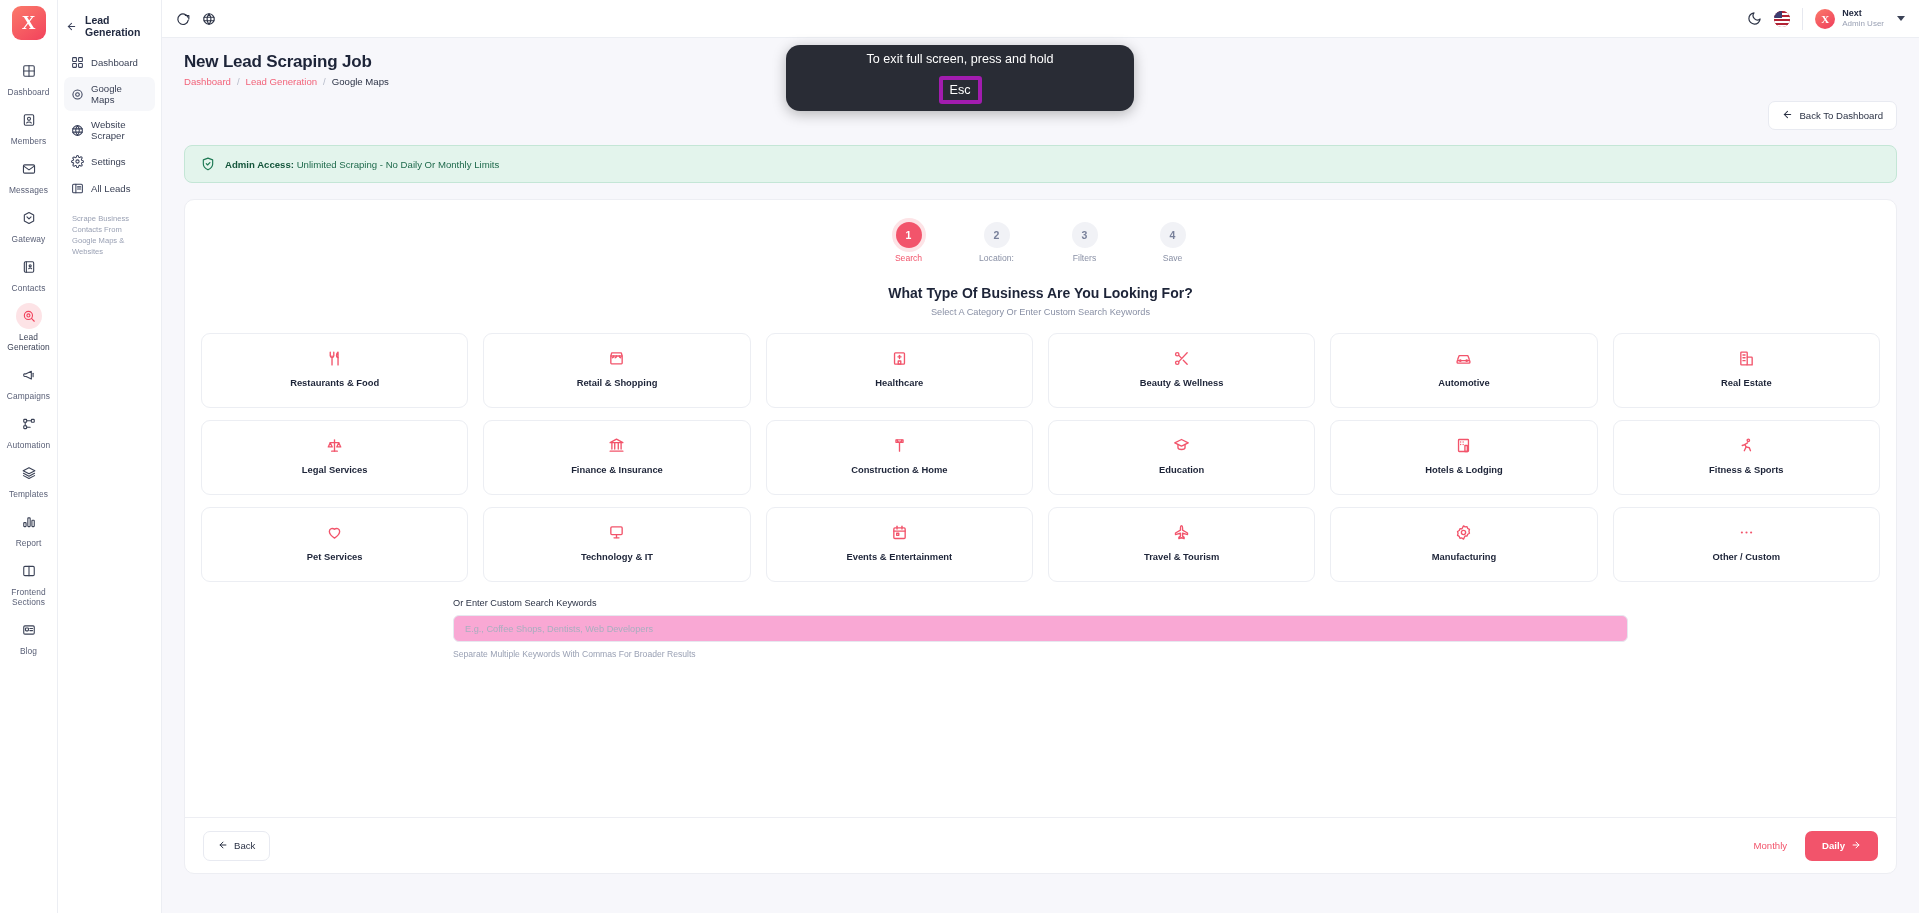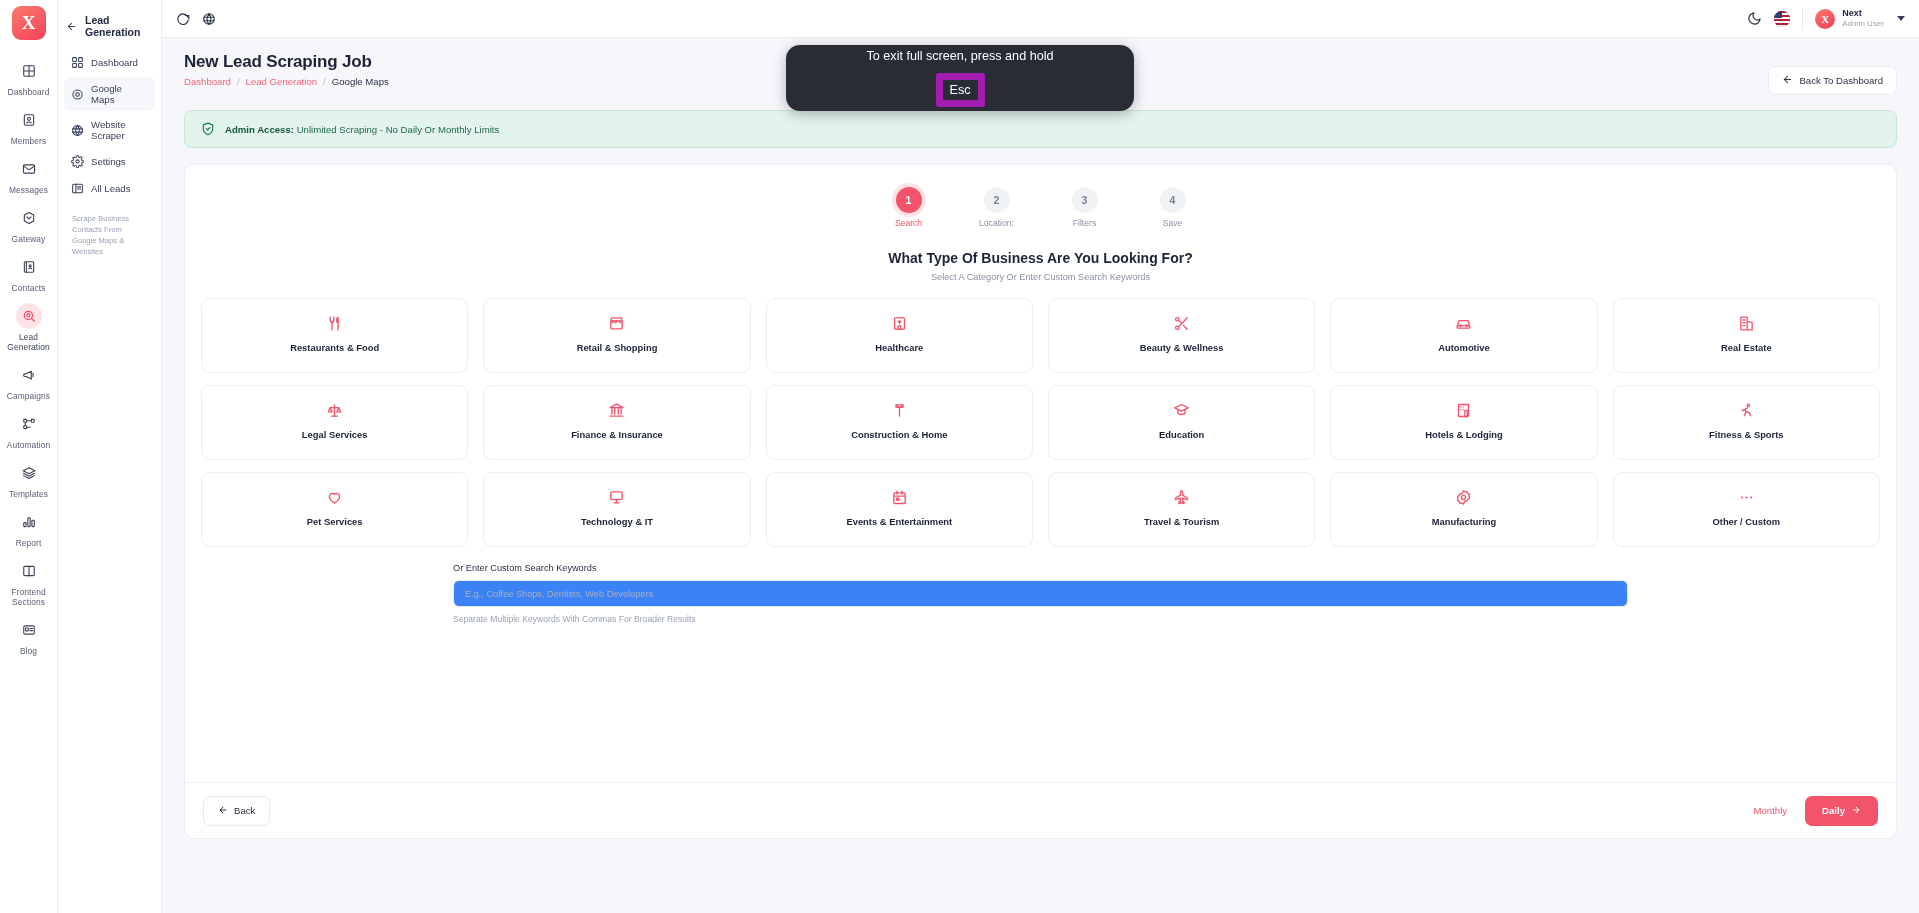--- a/index.html
+++ b/index.html
@@ -88,21 +88,21 @@
     color: #fff; display: flex; align-items: center; justify-content: center;
     font-size: 11px; font-weight: bold; font-family: "Liberation Serif", serif;
   }
   .user-name { font-size: 9px; font-weight: bold; color: #222a41; line-height: 11px; }
   .user-role { font-size: 8px; color: #9aa1b4; line-height: 10px; }
   .caret { width: 0; height: 0; border-left: 4px solid transparent; border-right: 4px solid transparent;
            border-top: 5px solid #3b4256; margin-left: 6px; }
 
   .content { flex: 1 1 auto; overflow: hidden; padding: 14px 22px 0 22px; background: #f7f7fb; }
 
-  .page-head { display: flex; align-items: flex-start; }
+  .page-head { display: flex; align-items: flex-start; flex-direction: column; }
   .page-title { font-size: 17px; font-weight: bold; color: #1d2438; letter-spacing: -.2px; }
   .crumbs { margin-top: 4px; font-size: 9.6px; display: flex; gap: 6px; align-items: center; }
   .crumbs a { color: #f2647a; text-decoration: none; cursor: pointer; }
   .crumbs .sep { color: #b6bbc9; }
   .crumbs .cur { color: #2b3245; }
   .back-dash {
     margin-left: auto; background: #fff; border: 1px solid #e8eaf1; border-radius: 7px;
     padding: 7px 13px; font-size: 9.6px; color: #2b3245; display: flex; align-items: center; gap: 6px;
     cursor: pointer; margin-top: 14px;
   }
@@ -146,21 +146,21 @@
     padding-top: 15px; gap: 10px; background: #fff; cursor: pointer;
   }
   .cat .ico { color: #f2546b; display: flex; align-items: center; justify-content: center; height: 18px; }
   .cat .lbl { font-size: 9.4px; font-weight: bold; color: #1d2438; }
 
   .kw-wrap { margin-top: 16px; padding: 0 252px 0 252px; }
   .kw-label { font-size: 9.2px; color: #2b3245; margin-bottom: 7px; }
   .kw-input {
     width: 100%; height: 27px; border: 1px solid #e6e8ef; border-radius: 6px;
     padding: 0 11px; font-size: 9.2px; color: #2b3245; font-family: "Liberation Sans", sans-serif;
-    outline: none; background: #3b82f6;
+    outline: none; background: #f9a8d4;
   }
   .kw-input::placeholder { color: #a8aebf; }
   .kw-hint { margin-top: 7px; font-size: 8.6px; color: #9aa1b4; }
 
   .card-foot {
     border-top: 1px solid #edeef3; height: 56px; flex: 0 0 56px;
     display: flex; align-items: center; padding: 0 18px;
   }
   .btn {
     border-radius: 7px; font-size: 9.6px; cursor: pointer; display: flex; align-items: center; gap: 6px;
@@ -173,21 +173,21 @@
 
   
   .fs-toast {
     position: absolute; left: 786px; top: 45px; width: 348px; height: 66px;
     background: #292c35; border-radius: 14px;
     display: flex; align-items: center; justify-content: center; gap: 10px;
     z-index: 50; box-shadow: 0 3px 14px rgba(0,0,0,.28); flex-direction: column;
   }
   .fs-toast .msg { color: #fff; font-size: 12.6px; }
   .fs-toast .key {
-    border: 7px solid #a21caf; border-radius: 3px; color: #fff; font-size: 12.6px;
+    border: 4px solid #a21caf; border-radius: 3px; color: #fff; font-size: 12.6px;
     padding: 3px 7px; line-height: 14px;
   }
 </style>
 </head>
 <body>
 
 <div id="app">
 
   <aside class="rail">
     <div class="brand">X</div>

